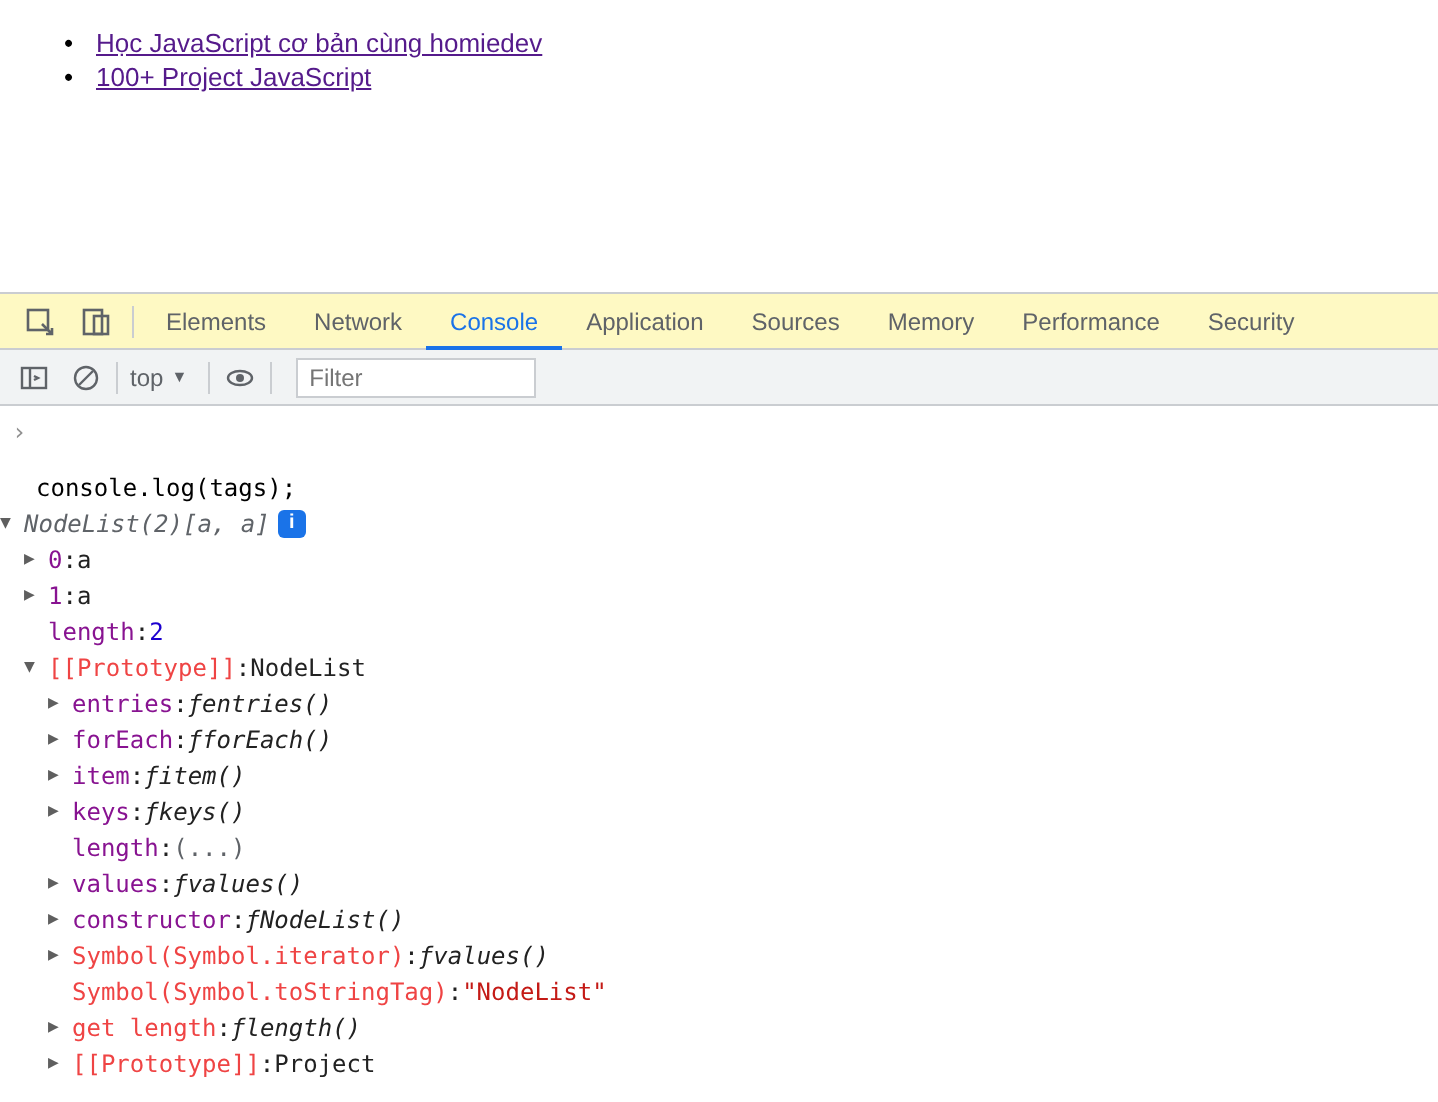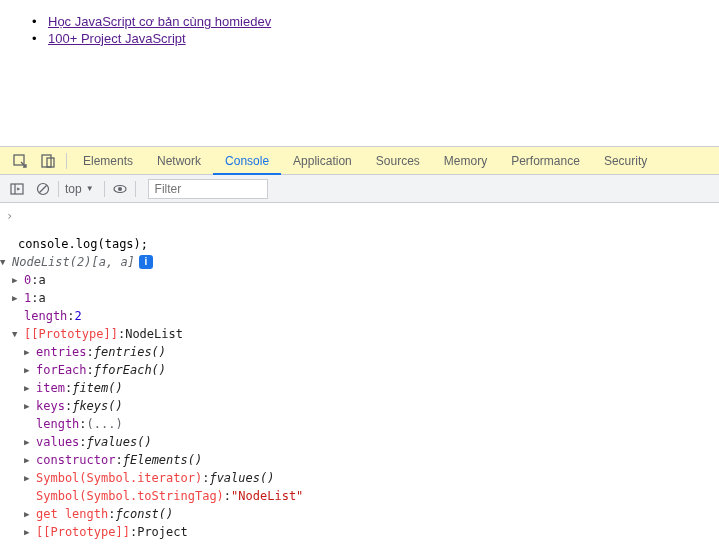--- a/index.html
+++ b/index.html
@@ -177,38 +177,38 @@
           <div class="tree-row exp">
               <span class="key">values</span>
               <span class="colon">: </span>
               <span class="fn-kw">ƒ </span>
               <span class="fn-kw">values()</span>
             </div>
           <div class="tree-row exp">
               <span class="key">constructor</span>
               <span class="colon">: </span>
               <span class="fn-kw">ƒ </span>
-              <span class="fn-kw">Elements()</span>
+              <span class="fn-kw">NodeList()</span>
             </div>
           <div class="tree-row exp">
               <span class="key-proto">Symbol(Symbol.iterator)</span>
               <span class="colon">: </span>
               <span class="fn-kw">ƒ </span>
               <span class="fn-kw">values()</span>
             </div>
           <div class="tree-row">
               <span class="key-proto">Symbol(Symbol.toStringTag)</span>
               <span class="colon">: </span>
               <span class="red-str">"NodeList"</span>
             </div>
           <div class="tree-row exp">
               <span class="key-proto">get length</span>
               <span class="colon">: </span>
               <span class="fn-kw">ƒ </span>
-              <span class="fn-kw">const()</span>
+              <span class="fn-kw">length()</span>
             </div>
           <div class="tree-row exp">
               <span class="key-proto">[[Prototype]]</span>
               <span class="colon">: </span>
               <span class="val-txt">Project</span>
             </div>
         </div>
       </div>
     </div>
   </div>

